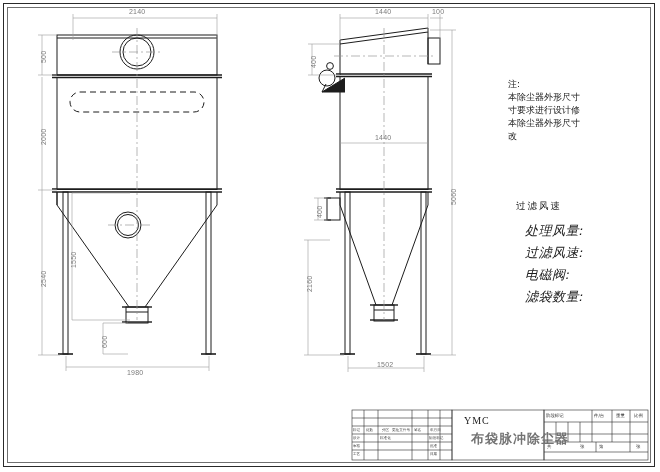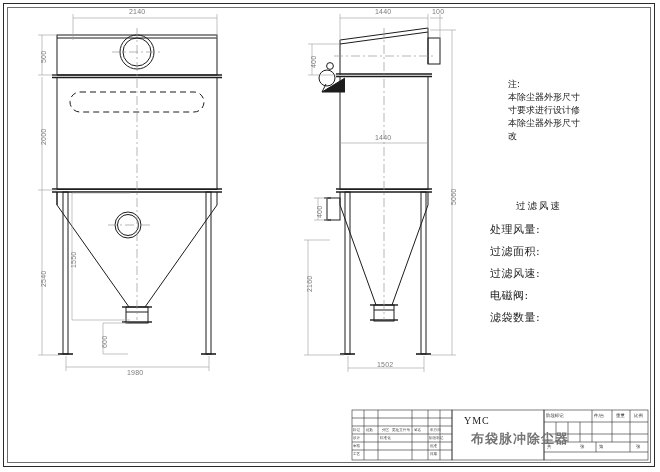--- a/index.html
+++ b/index.html
@@ -63,26 +63,27 @@
     position: absolute;
     left: 516px;
     top: 200px;
     font-size: 9.5px;
     color: #1c1c1c;
     font-family: "DejaVu Sans", sans-serif;
     letter-spacing: 2px;
   }
   .param-list {
     position: absolute;
-    left: 490px;
+    left: 525px;
     top: 222px;
     width: 130px;
-    font-size: 11px;
+    font-size: 13px;
     color: #1c1c1c;
     font-family: "DejaVu Sans", sans-serif;
+    font-style: italic;
   }
   .param-list div {
     height: 22px;
     white-space: nowrap;
     letter-spacing: 0.5px;
   }
   .tb-brand {
     position: absolute;
     left: 464px;
     top: 415px;
@@ -354,21 +355,20 @@
     <div>注:</div>
     <div>本除尘器外形尺寸</div>
     <div>寸要求进行设计修</div>
     <div>本除尘器外形尺寸</div>
     <div>改</div>
   </div>
 
   <div class="param-title">过滤风速</div>
   <div class="param-list">
     <div>处理风量:</div>
-    <div>过滤面积:</div>
     <div>过滤风速:</div>
     <div>电磁阀:</div>
     <div>滤袋数量:</div>
   </div>
 
   <div class="tb-brand">YMC</div>
   <div class="tb-name">布袋脉冲除尘器</div>
 
   <div class="tb-micro" style="left:353px; top:428px;">标记</div>
   <div class="tb-micro" style="left:366px; top:428px;">处数</div>

